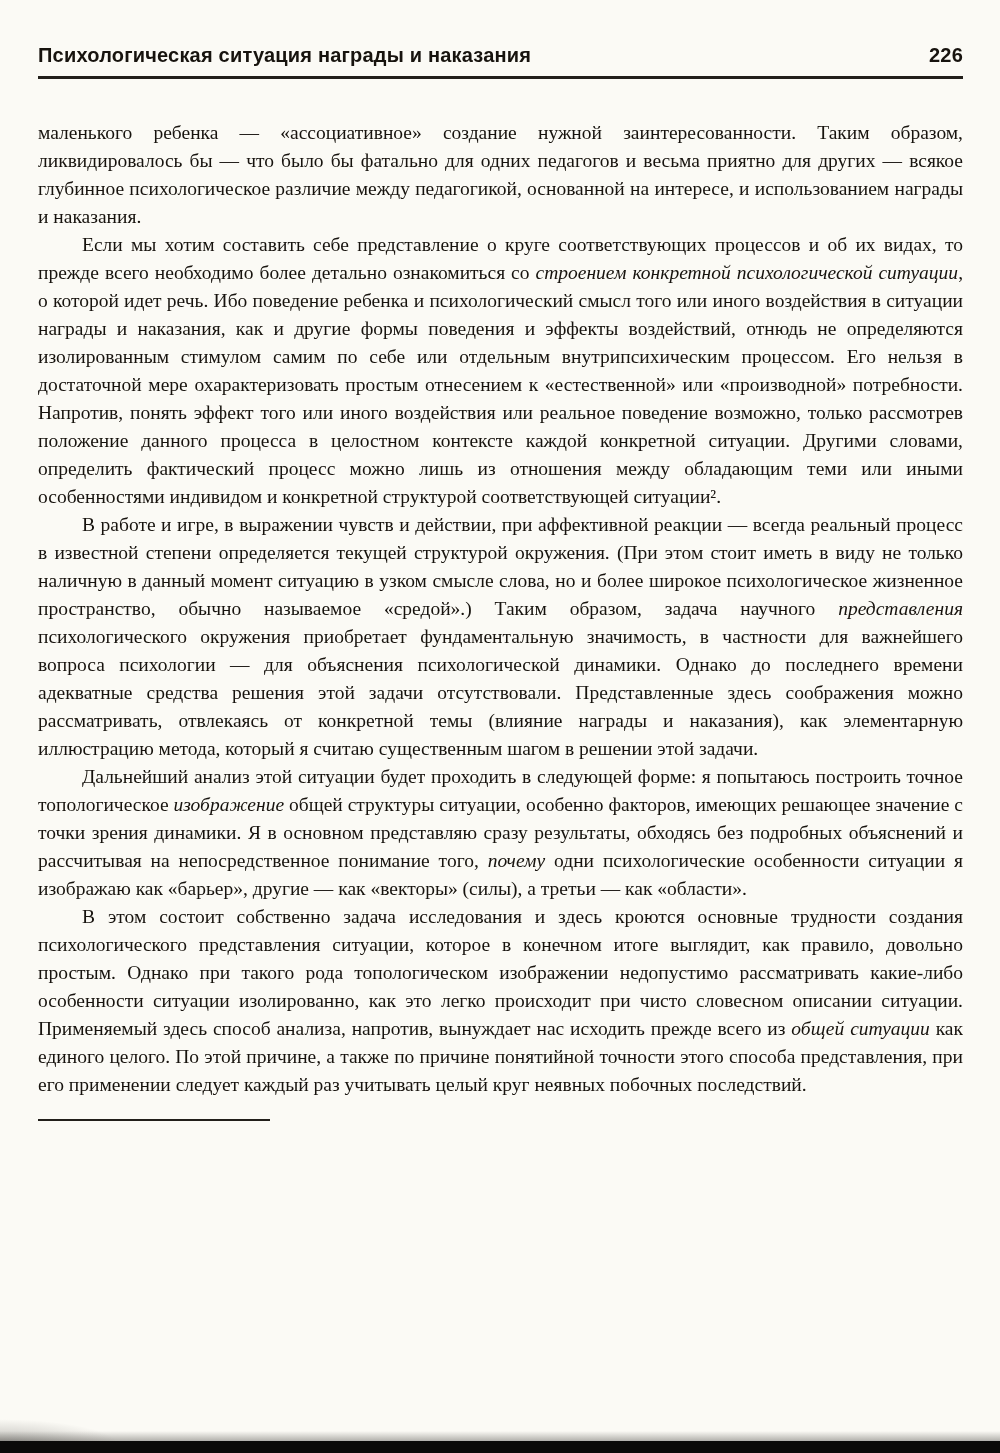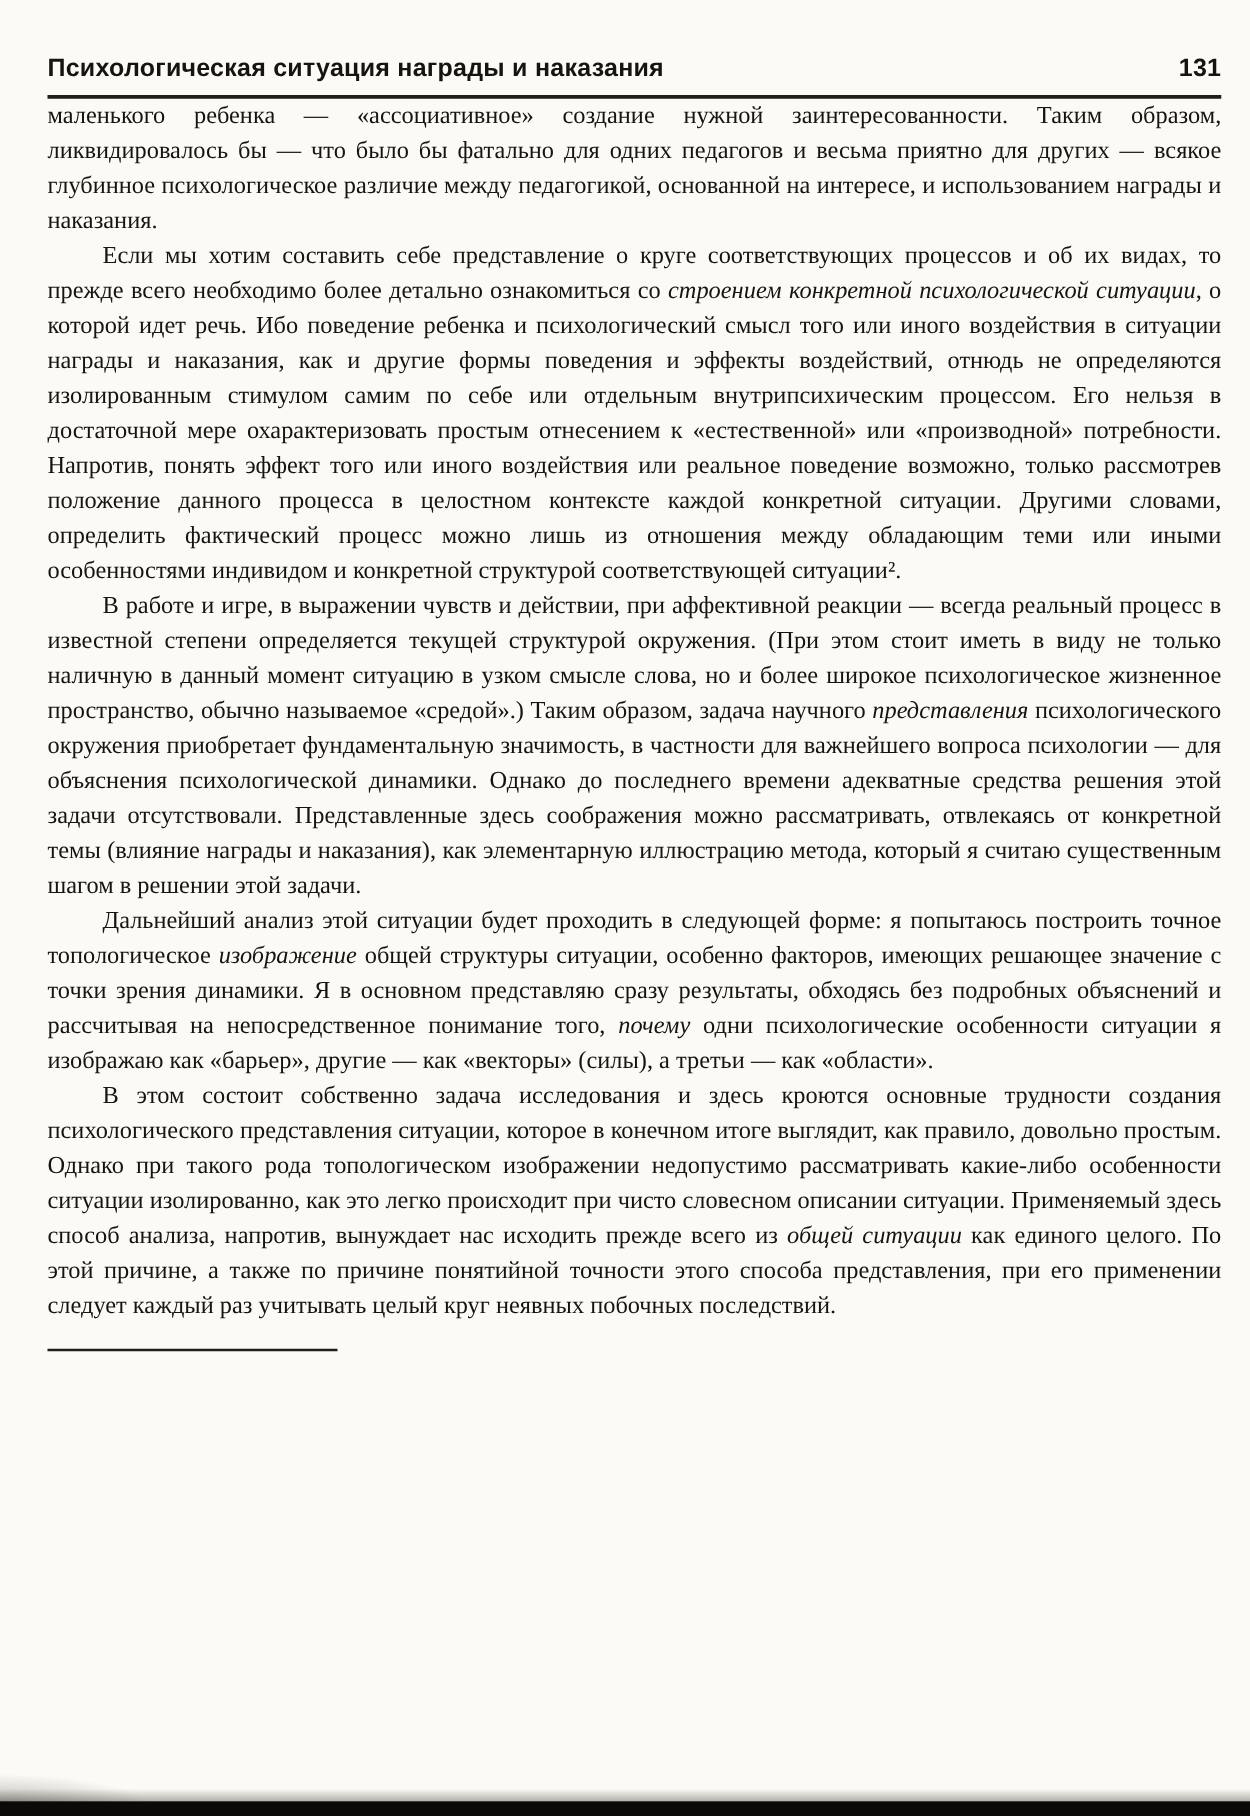--- a/index.html
+++ b/index.html
@@ -12,37 +12,38 @@
   }
   .page {
     position: relative;
     width: 1000px;
     height: 1453px;
     background: #fbfaf5;
     overflow: hidden;
     color: #17130e;
   }
   .inner {
-    padding: 44px 23px 0 38px;
+    padding: 44px 37px 0 38px;
   }
   .running-head {
     display: flex;
     justify-content: space-between;
     align-items: baseline;
     font-family: "Liberation Sans", sans-serif;
     font-weight: bold;
     font-size: 20px;
     letter-spacing: 0.2px;
   }
   .head-rule {
     height: 0;
     border-top: 3px solid #221f1a;
     margin-top: 9px;
   }
   .body-text {
+    margin-top: 40px;
     font-size: 19.5px;
     line-height: 28px;
     text-align: justify;
     hyphens: auto;
   }
   .para { margin: 0; text-indent: 44px; }
   .para.no-indent { text-indent: 0; }
   em { }
   .footnote-block { margin-top: 20px; }
   .fn-rule {
@@ -79,21 +80,21 @@
   }
 </style>
 </head>
 <body>
 
 <div class="page">
   <div class="inner">
 
     <div class="running-head">
       <span>Психологическая ситуация награды и наказания</span>
-      <span>131</span>
+      <span>226</span>
     </div>
 
     <div class="head-rule"></div>
 
     <div class="body-text" id="body-text">
         <p class="para no-indent">маленького ребенка — «ассоциативное» создание нужной заинтересованности. Таким образом, ликвидировалось бы — что было бы фатально для одних педагогов и весьма приятно для других — всякое глубинное психологическое различие между педагогикой, основанной на интересе, и использованием награды и наказания.</p>
         <p class="para">Если мы хотим составить себе представление о круге соответствующих процессов и об их видах, то прежде всего необходимо более детально ознакомиться со <em>строением конкретной психологической ситуации</em>, о которой идет речь. Ибо поведение ребенка и психологический смысл того или иного воздействия в ситуации награды и наказания, как и другие формы поведения и эффекты воздействий, отнюдь не определяются изолированным стимулом самим по себе или отдельным внутрипсихическим процессом. Его нельзя в достаточной мере охарактеризовать простым отнесением к «естественной» или «производной» потребности. Напротив, понять эффект того или иного воздействия или реальное поведение возможно, только рассмотрев положение данного процесса в целостном контексте каждой конкретной ситуации. Другими словами, определить фактический процесс можно лишь из отношения между обладающим теми или иными особенностями индивидом и конкретной структурой соответствующей ситуации².</p>
         <p class="para">В работе и игре, в выражении чувств и действии, при аффективной реакции — всегда реальный процесс в известной степени определяется текущей структурой окружения. (При этом стоит иметь в виду не только наличную в данный момент ситуацию в узком смысле слова, но и более широкое психологическое жизненное пространство, обычно называемое «средой».) Таким образом, задача научного <em>представления</em> психологического окружения приобретает фундаментальную значимость, в частности для важнейшего вопроса психологии — для объяснения психологической динамики. Однако до последнего времени адекватные средства решения этой задачи отсутствовали. Представленные здесь соображения можно рассматривать, отвлекаясь от конкретной темы (влияние награды и наказания), как элементарную иллюстрацию метода, который я считаю существенным шагом в решении этой задачи.</p>
         <p class="para">Дальнейший анализ этой ситуации будет проходить в следующей форме: я попытаюсь построить точное топологическое <em>изображение</em> общей структуры ситуации, особенно факторов, имеющих решающее значение с точки зрения динамики. Я в основном представляю сразу результаты, обходясь без подробных объяснений и рассчитывая на непосредственное понимание того, <em>почему</em> одни психологические особенности ситуации я изображаю как «барьер», другие — как «векторы» (силы), а третьи — как «области».</p>
         <p class="para">В этом состоит собственно задача исследования и здесь кроются основные трудности создания психологического представления ситуации, которое в конечном итоге выглядит, как правило, довольно простым. Однако при такого рода топологическом изображении недопустимо рассматривать какие-либо особенности ситуации изолированно, как это легко происходит при чисто словесном описании ситуации. Применяемый здесь способ анализа, напротив, вынуждает нас исходить прежде всего из <em>общей ситуации</em> как единого целого. По этой причине, а также по причине понятийной точности этого способа представления, при его применении следует каждый раз учитывать целый круг неявных побочных последствий.</p>

